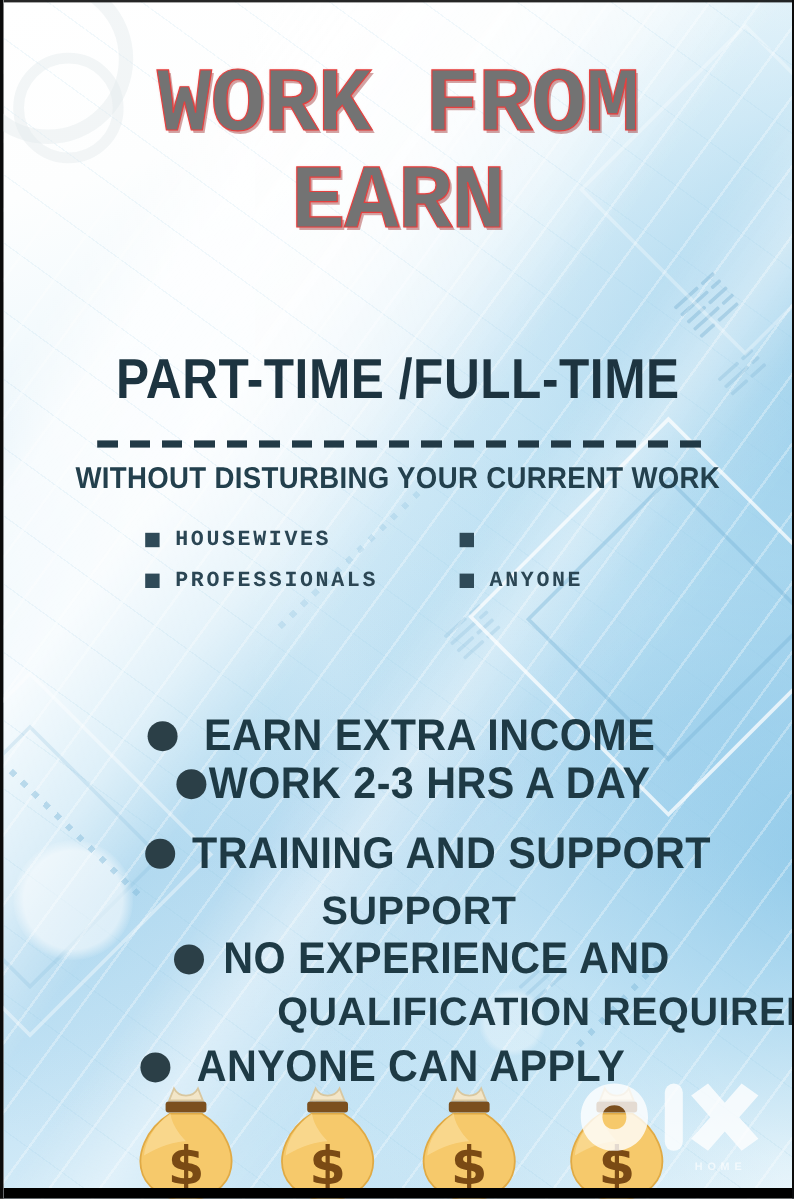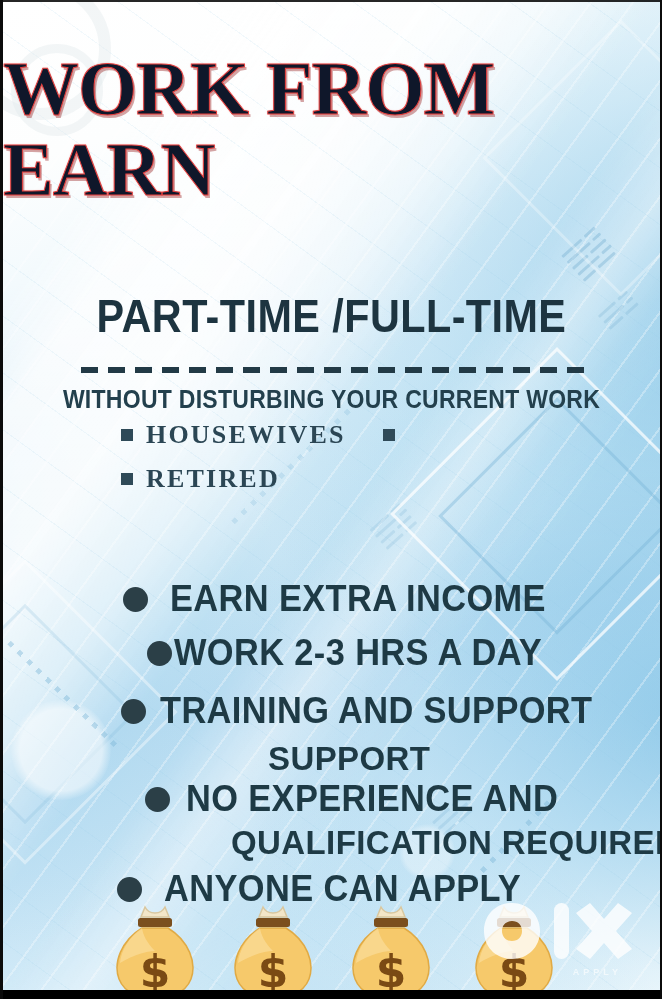--- a/index.html
+++ b/index.html
@@ -115,22 +115,23 @@
     position: absolute;
     inset: 0;
     z-index: 5;
   }
 
   
   .headline {
     position: absolute;
     left: 0; right: 0;
     top: 52px;
-    color: #0f172a;
-    font-family: Liberation Serif, serif;
+    text-align: center;
+    color: #737373;
+    font-family: Liberation Mono, monospace;
     font-weight: 700;
     font-size: 76px;
     line-height: .96;
     letter-spacing: -1px;
     text-shadow: 2px 3px 0 rgba(150,30,30,.40), 0 0 2px rgba(229,64,63,.45);
     -webkit-text-stroke: 1px #e5403f;
   }
   .headline .l2 {
     display: block;
     margin-top: 8px;
@@ -171,26 +172,26 @@
     font-size: 25px;
     letter-spacing: .3px;
     transform: scaleX(.92);
     white-space: nowrap;
   }
 
   
   .audience {
     position: absolute;
     left: 118px;
-    top: 420px;
+    top: 440px;
     width: 470px;
     color: #2b4654;
-    font-family: Liberation Serif, serif;
+    font-family: Liberation Mono, monospace;
     font-weight: 700;
-    font-size: 26px;
+    font-size: 18px;
     letter-spacing: 2.2px;
   }
   .aud-row {
     display: flex;
     align-items: center;
     margin-bottom: 14px;
   }
   .aud-item {
     display: flex;
     align-items: center;
@@ -406,28 +407,32 @@
           <span class="sq"></span>
           <span>HOUSEWIVES</span>
         </div>
         <div class="aud-item">
           <span class="sq"></span>
         </div>
       </div>
       <div class="aud-row r2">
         <div class="aud-item">
           <span class="sq"></span>
-          <span>RETIRED</span>
+          <span>PROFESSIONALS</span>
         </div>
+        <div class="aud-item">
+          <span class="sq"></span>
+          <span>ANYONE</span>
+        </div>
       </div>
     </div>
 
     <div class="benefits">
 
-      <div class="b-line" style="position:absolute; left:120px; top:16px;text-align:center;">
+      <div class="b-line" style="position:absolute; left:120px; top:30px;text-align:center;">
         <span class="b-dot"></span>
         <span class="b-text" style="margin-left:22px;">EARN EXTRA INCOME</span>
       </div>
 
       <div class="b-line" style="position:absolute; left:144px; top:70px;">
         <span class="b-dot"></span>
         <span class="b-text" style="margin-left:2px;">WORK 2-3 HRS A DAY</span>
       </div>
 
       <div class="b-line" style="position:absolute; left:118px; top:128px;">
@@ -500,19 +505,19 @@
     <div class="olx">
       <svg viewBox="0 0 160 72" width="160" height="72" aria-hidden="true">
         <g fill="#ffffff">
           <path d="M34 6 C18 6 6 18 6 34 C6 50 18 62 34 62 C50 62 62 50 62 34 C62 18 50 6 34 6 Z
                    M34 24 C40 24 44 28 44 34 C44 40 40 44 34 44 C28 44 24 40 24 34 C24 28 28 24 34 24 Z"></path>
           <rect x="76" y="6" width="15" height="56" rx="7.5"></rect>
           <path d="M112 6 L126 22 L140 6 L154 16 L138 34 L154 52 L140 62 L126 46 L112 62 L98 52 L114 34 L98 16 Z"></path>
         </g>
       </svg>
     </div>
-    <div class="olx-sub">APPLY</div>
+    <div class="olx-sub">HOME</div>
 
   </div>
 
   <div class="topbar"></div>
   <div class="blackbar"></div>
 </div>
 
 </body></html>

